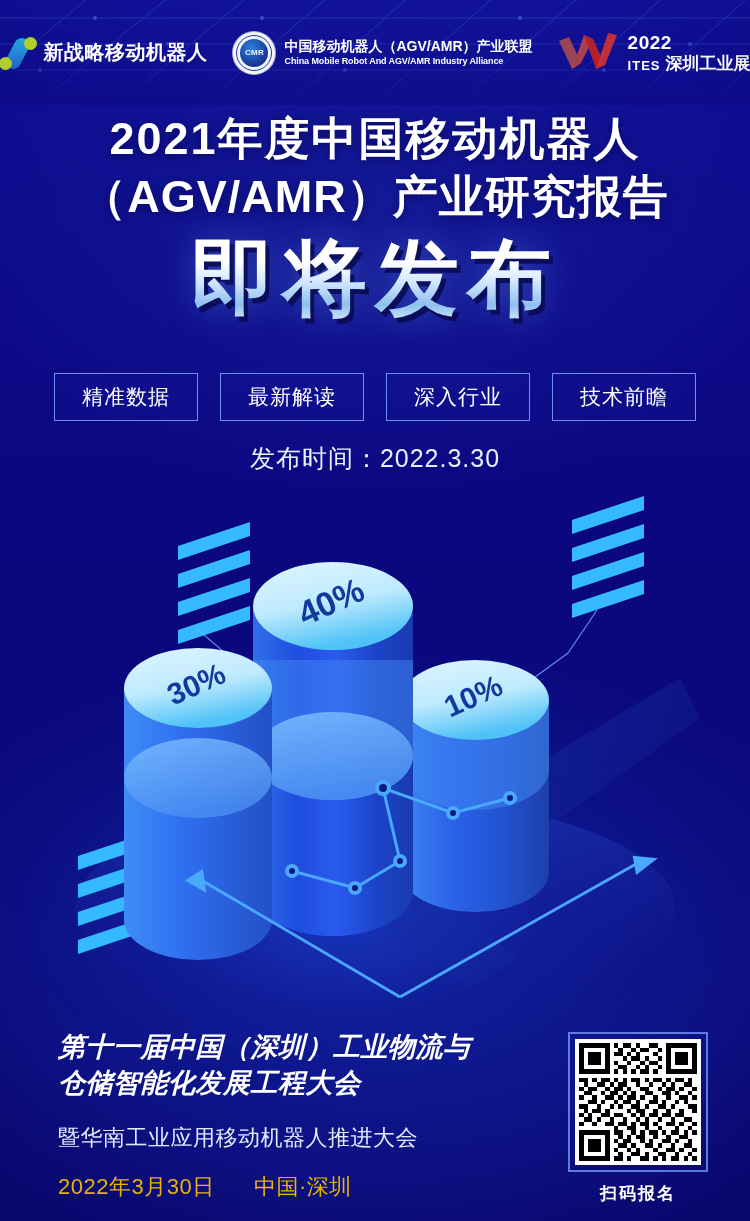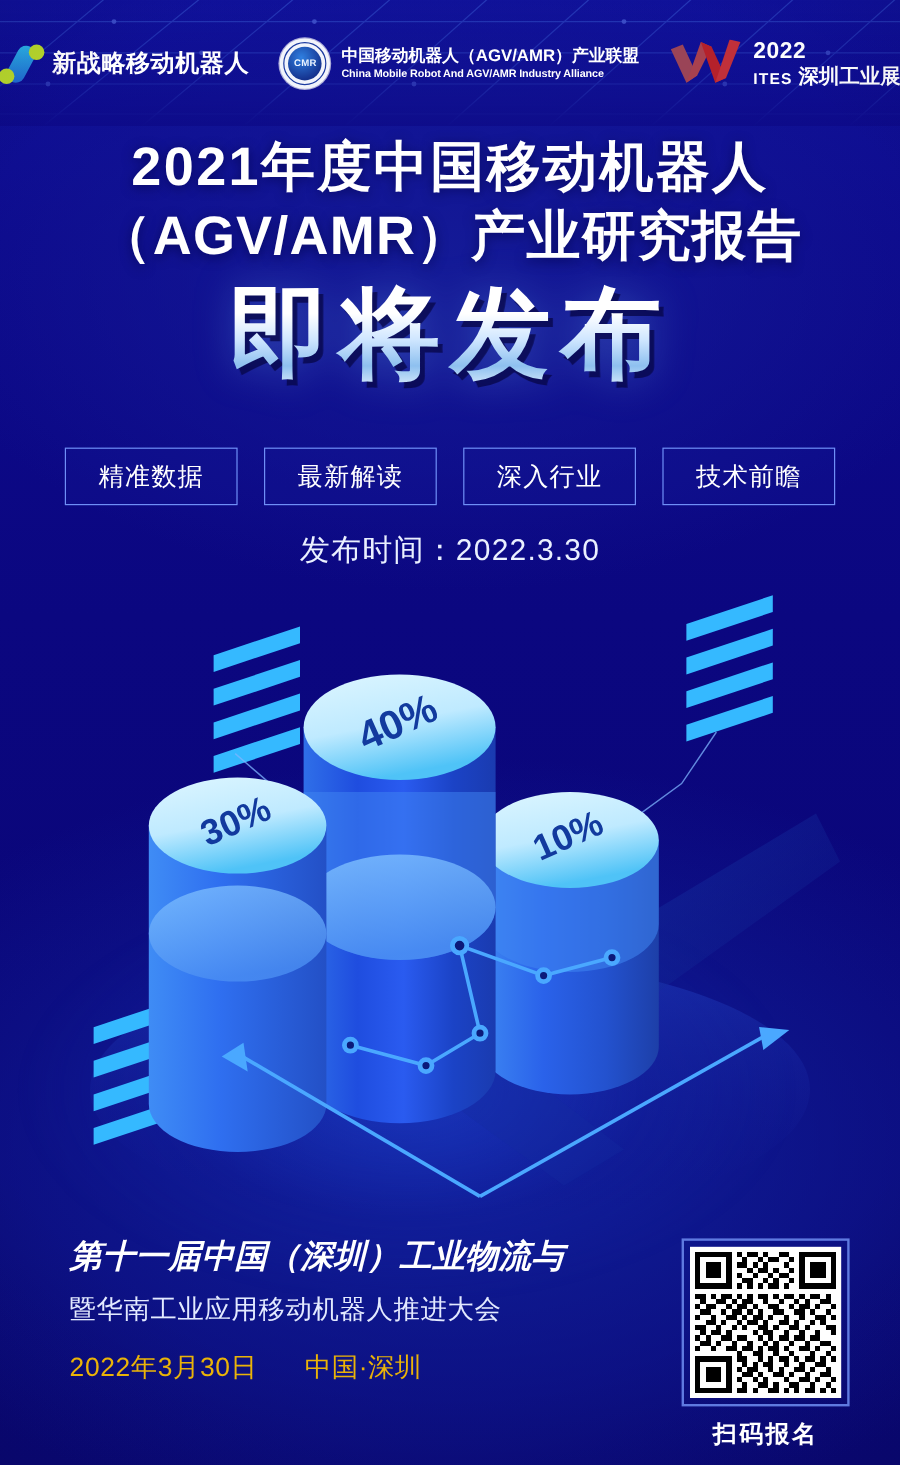--- a/index.html
+++ b/index.html
@@ -132,35 +132,35 @@
   }
 
   
   .bottom{
     position:absolute;left:58px;top:1030px;width:470px;
   }
   .b-title{
     color:#ffffff;font-size:27px;font-weight:700;line-height:1.32;letter-spacing:.5px;font-style:italic;
   }
   .b-sub{
-    color:#e3eaff;font-size:22px;font-weight:400;line-height:1.5;margin-top:8px;letter-spacing:.5px;
+    color:#e3eaff;font-size:22px;font-weight:400;line-height:1.5;margin-top:20px;letter-spacing:.5px;
   }
   .b-meta{
     color:#eab308;font-size:22px;font-weight:400;margin-top:18px;letter-spacing:.5px;
   }
   .b-meta .gap{display:inline-block;width:26px;}
 
   .qrbox{
     position:absolute;left:568px;top:1032px;width:140px;height:140px;
     border:2px solid #5f7ae0;padding:5px;box-sizing:border-box;background:transparent;
   }
   .qr{width:100%;height:100%;display:block;background:#fff;}
   .qrlabel{
     position:absolute;left:568px;top:1182px;width:140px;text-align:center;
-    color:#ffffff;font-size:20px;font-weight:700;letter-spacing:2px;
+    color:#ffffff;font-size:17px;font-weight:700;letter-spacing:2px;
   }
 </style>
 </head>
 <body>
 
 <div class="poster">
 
   <div class="bg-base"></div>
 
   <div class="bg-header-net">
@@ -380,20 +380,21 @@
       <polygon points="188,384 213,384 203,403" fill="#4aa8ff" transform="rotate(-150 200 392)"></polygon>
       <polygon points="630,372 654,364 641,388" fill="#4aa8ff" transform="rotate(24 641 376)"></polygon>
     </svg>
   </div>
 
   <div class="bg-vign"></div>
 
   <div class="bottom">
     <div class="b-title">
       <div>第十一届中国（深圳）工业物流与</div>
+      <div>仓储智能化发展工程大会</div>
     </div>
     <div class="b-sub">暨华南工业应用移动机器人推进大会</div>
     <div class="b-meta">
       <span>2022年3月30日</span>
       <span class="gap"></span>
       <span>中国·深圳</span>
     </div>
   </div>
 
   <div class="qrbox">

